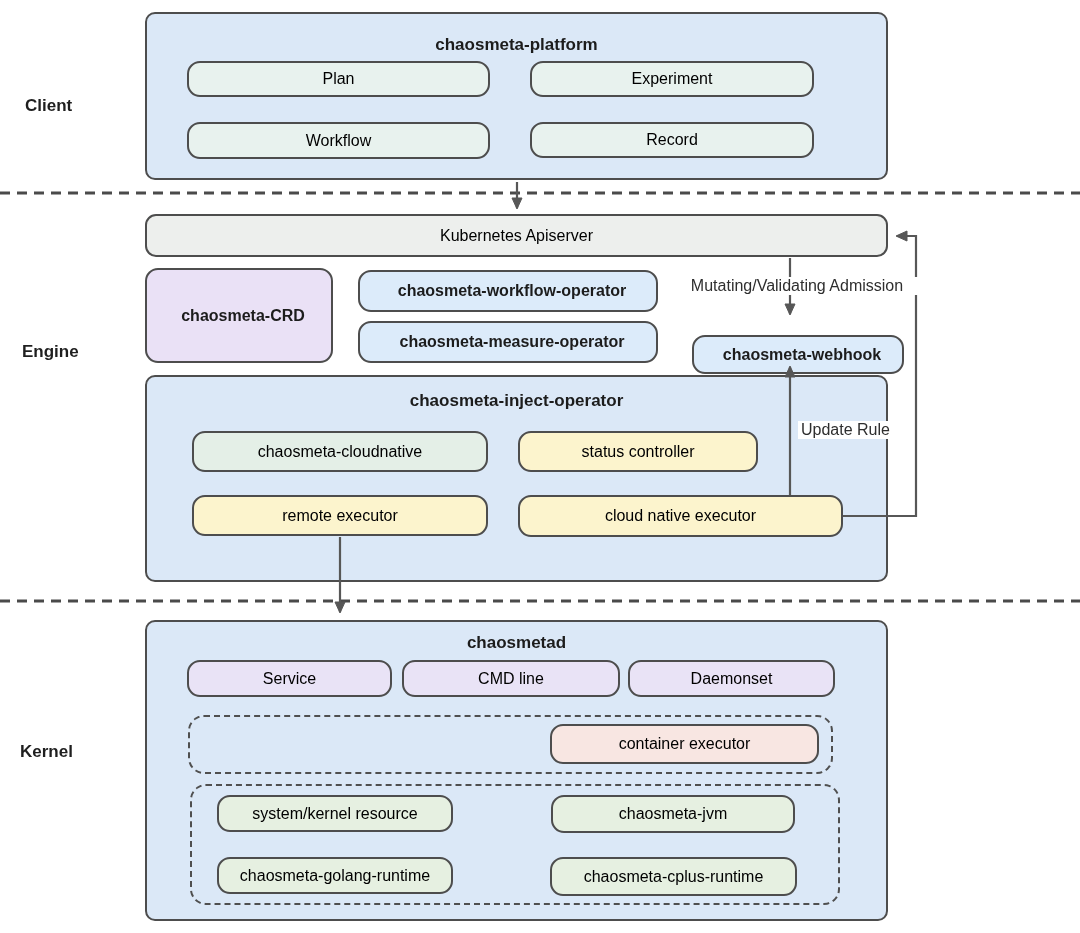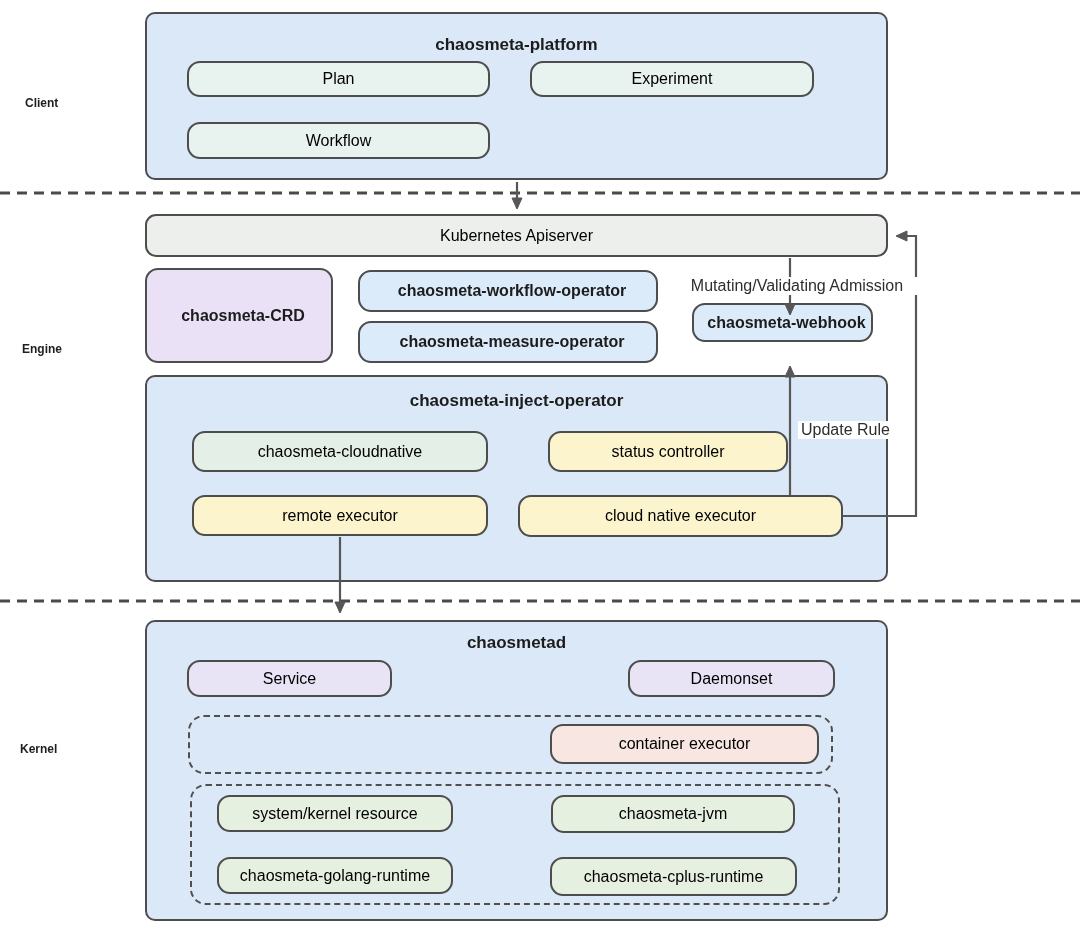--- a/index.html
+++ b/index.html
@@ -5,21 +5,21 @@
   html,body{margin:0;padding:0;background:#ffffff;}
   #canvas{
     position:relative;
     width:1080px;height:933px;
     background:#ffffff;
     font-family:"Liberation Sans", sans-serif;
     overflow:hidden;
   }
   .layer-label{
     position:absolute;
-    font-weight:bold;font-size:12px;color:#1f1f1f;
+    font-weight:bold;font-size:17px;color:#1f1f1f;
   }
   .container{
     position:absolute;
     border:2px solid var(--border);
     border-radius:10px;
     box-sizing:border-box;
     background:var(--container_blue);
   }
   .ctitle{
     position:absolute;left:0;width:100%;
@@ -59,25 +59,25 @@
   .platform .ctitle{top:21px;}
   .b-plan{left:187px;top:61px;width:303px;height:36px;background:var(--mint_green);}
   .b-experiment{left:530px;top:61px;width:284px;height:36px;background:var(--mint_green);}
   .b-workflow{left:187px;top:122px;width:303px;height:37px;background:var(--mint_green);}
   .b-record{left:530px;top:122px;width:284px;height:36px;background:var(--mint_green);}
   
   .b-apiserver{left:145px;top:214px;width:743px;height:43px;background:var(--grey);border-radius:11px;}
   .b-crd{left:145px;top:268px;width:188px;height:95px;background:var(--purple);}
   .b-wop{left:358px;top:270px;width:300px;height:42px;background:var(--operator_blue);}
   .b-mop{left:358px;top:321px;width:300px;height:42px;background:var(--operator_blue);}
-  .b-webhook{left:692px;top:303px;width:181px;height:39px;background:var(--operator_blue);}
+  .b-webhook{left:692px;top:335px;width:212px;height:39px;background:var(--operator_blue);}
   .inject{left:145px;top:375px;width:743px;height:207px;}
   .inject .ctitle{top:14px;}
   .b-cloudnative{left:192px;top:431px;width:296px;height:41px;background:var(--sage_green);}
-  .b-statusctl{left:548px;top:431px;width:240px;height:41px;background:var(--yellow);}
+  .b-statusctl{left:518px;top:431px;width:240px;height:41px;background:var(--yellow);}
   .b-remoteexec{left:192px;top:495px;width:296px;height:41px;background:var(--yellow);}
   .b-cnexec{left:518px;top:495px;width:325px;height:42px;background:var(--yellow);}
   .ann-admission{left:672px;top:277px;width:244px;text-align:center;}
   .ann-update{left:798px;top:421px;}
   
   .chaosmetad{left:145px;top:620px;width:743px;height:301px;}
   .chaosmetad .ctitle{top:11px;}
   .b-service{left:187px;top:660px;width:205px;height:37px;background:var(--lavender);}
   .b-cmdline{left:402px;top:660px;width:218px;height:37px;background:var(--lavender);}
   .b-daemonset{left:628px;top:660px;width:207px;height:37px;background:var(--lavender);}
@@ -101,39 +101,41 @@
   <div class="layer-label ll-client">Client</div>
   <div class="layer-label ll-engine">Engine</div>
   <div class="layer-label ll-kernel">Kernel</div>
 
   <div class="container platform">
     <div class="ctitle">chaosmeta-platform</div>
   </div>
   <div class="box b-plan">Plan</div>
   <div class="box b-experiment">Experiment</div>
   <div class="box b-workflow">Workflow</div>
+  <div class="box b-record">Record</div>
 
   <div class="box b-apiserver">Kubernetes Apiserver</div>
   <div class="box bold b-crd">chaosmeta-CRD</div>
   <div class="box bold b-wop">chaosmeta-workflow-operator</div>
   <div class="box bold b-mop">chaosmeta-measure-operator</div>
   <div class="box bold b-webhook">chaosmeta-webhook</div>
 
   <div class="container inject">
     <div class="ctitle">chaosmeta-inject-operator</div>
   </div>
   <div class="box b-cloudnative">chaosmeta-cloudnative</div>
   <div class="box b-statusctl">status controller</div>
   <div class="box b-remoteexec">remote executor</div>
   <div class="box b-cnexec">cloud native executor</div>
 
   <div class="container chaosmetad">
     <div class="ctitle">chaosmetad</div>
   </div>
   <div class="box b-service">Service</div>
+  <div class="box b-cmdline">CMD line</div>
   <div class="box b-daemonset">Daemonset</div>
 
   <div class="dashed-group dg-executors"></div>
   <div class="box b-containerexec">container executor</div>
 
   <div class="dashed-group dg-resources"></div>
   <div class="box b-syskernel">system/kernel resource</div>
   <div class="box b-jvm">chaosmeta-jvm</div>
   <div class="box b-golang">chaosmeta-golang-runtime</div>
   <div class="box b-cplus">chaosmeta-cplus-runtime</div>

